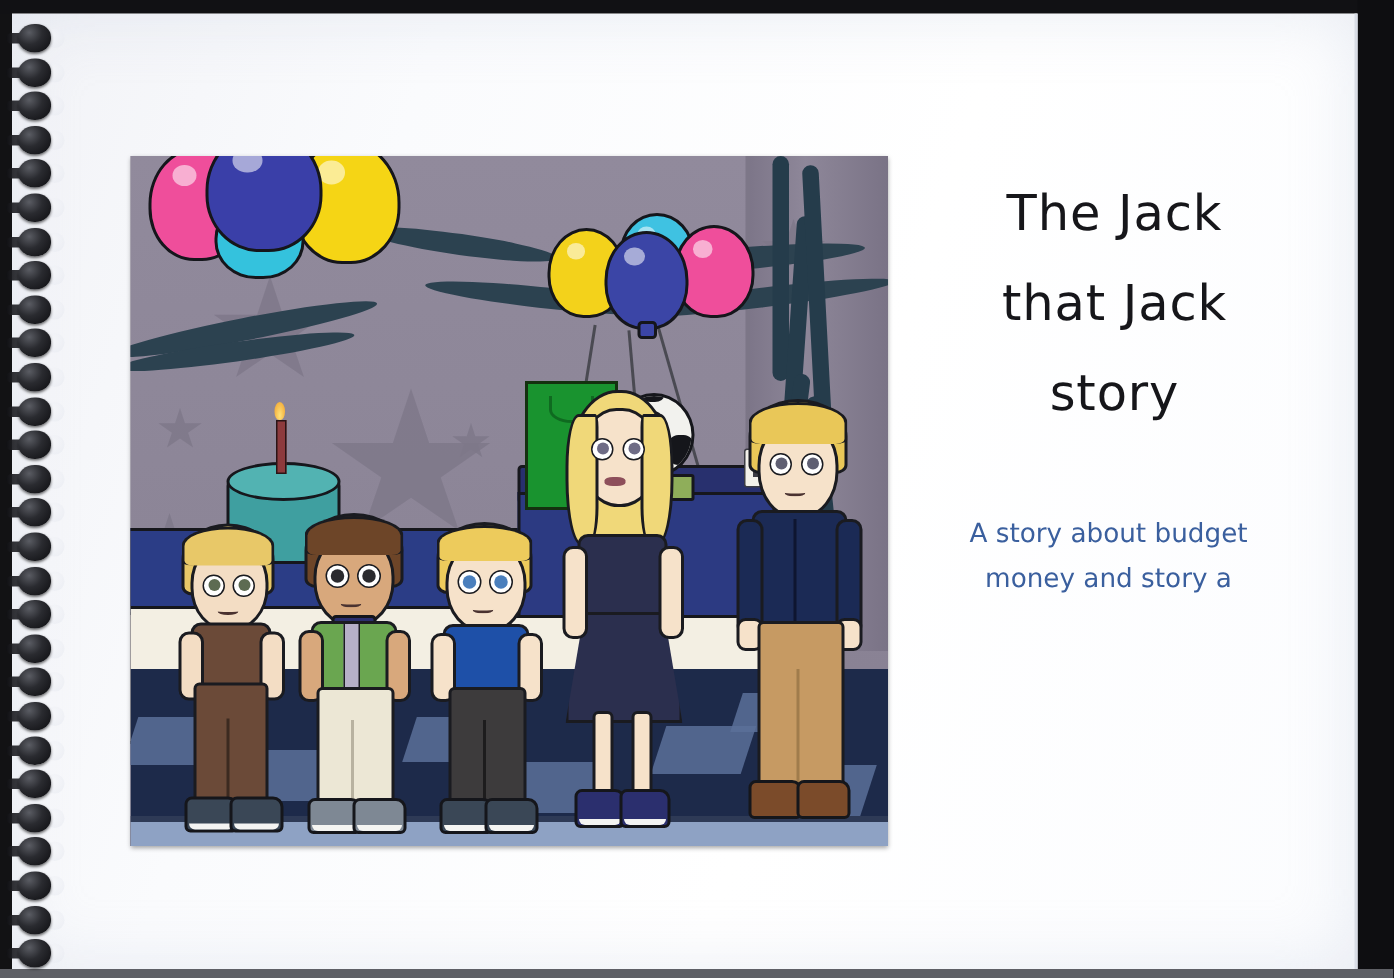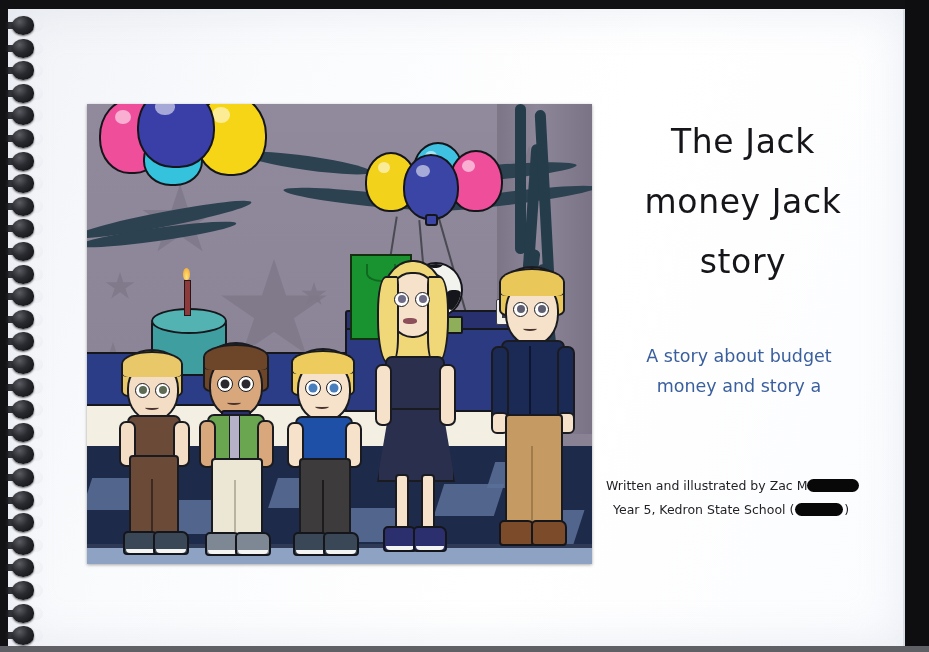--- a/index.html
+++ b/index.html
@@ -335,37 +335,29 @@
         <div class="legs" style="left:18px;top:148px;width:54px;height:110px;background:#c69a63;"></div>
         <div style="position:absolute;left:44px;top:180px;width:2px;height:78px;background:#a07c4c;"></div>
         <div class="shoe" style="left:12px;top:254px;width:32px;height:22px;background:#7b4b2a;"></div>
         <div class="shoe" style="left:44px;top:254px;width:32px;height:22px;background:#7b4b2a;"></div>
       </div>
 
     </div>
 
     <div class="title">
       <span>The Jack</span>
-      <span>money Jack</span>
+      <span>that Jack</span>
       <span>story</span>
     </div>
 
     <div class="subtitle">
       <span>A story about budget</span>
       <span>money and story a</span>
     </div>
 
-    <div class="credit">
-      <span class="line">
-        <span>Written and illustrated by Zac M</span><span class="redact r1"></span>
-      </span>
-      <span class="line l2">
-        <span>Year 5, Kedron State School (</span><span class="redact r2"></span><span>)</span>
-      </span>
-    </div>
 
   </div>
 
   <div class="binding" id="binding">
       <div class="coil" style="top: 6px;">
         <div class="tail"></div>
         <div class="hole"></div>
         <div class="ring"></div>
       </div>
       <div class="coil" style="top: 28.6px;">

